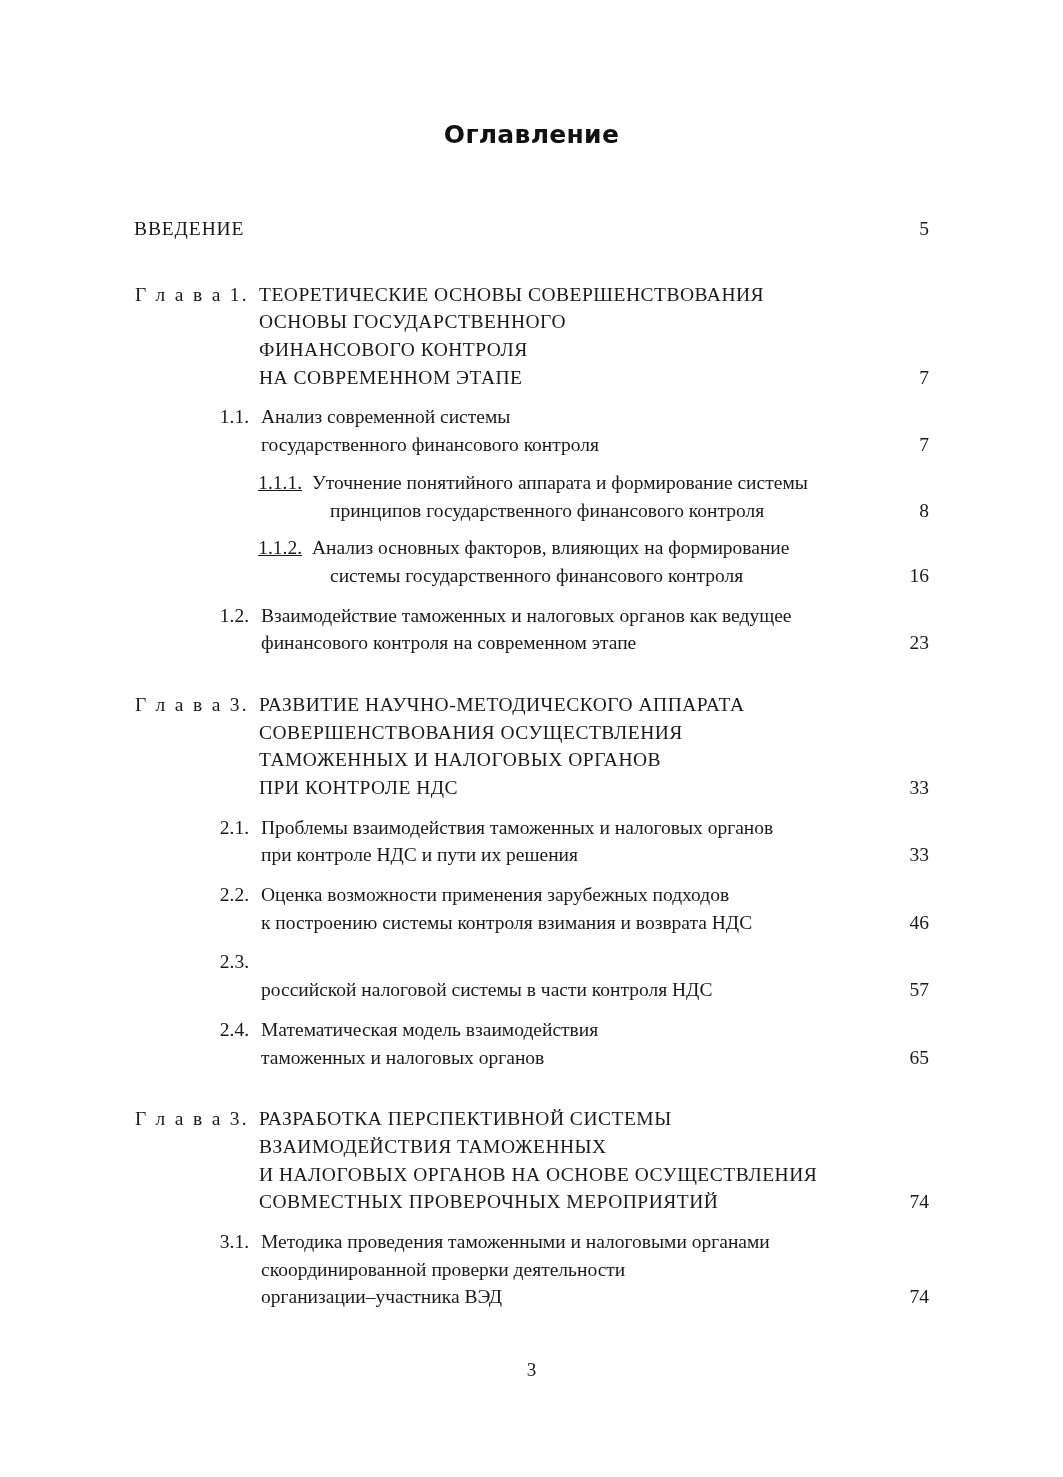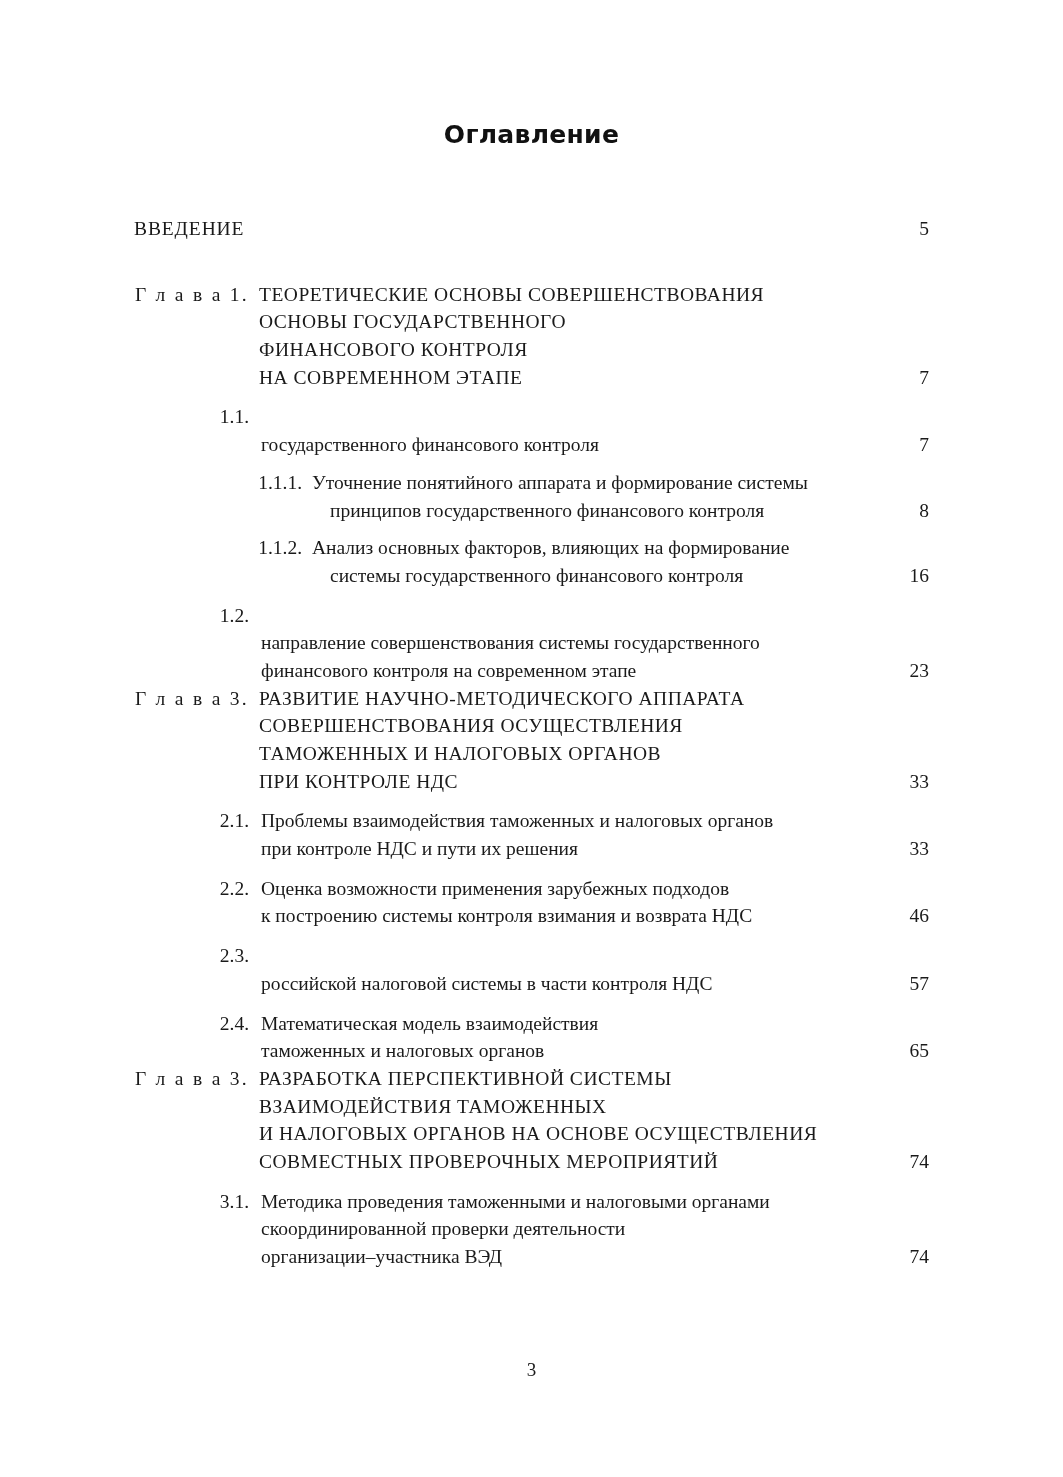--- a/index.html
+++ b/index.html
@@ -59,20 +59,21 @@
   }
   
   .intro {
     margin-bottom: 38px;
   }
   .intro .txt {
     letter-spacing: 0.9px;
   }
   
   .chapter {
+    margin-top: 34px;
   }
   .chapter .lbl {
     flex: 0 0 115px;
     letter-spacing: 2.3px;
     padding-right: 10px;
   }
   .chapter .txt {
     letter-spacing: 0.5px;
   }
   
@@ -83,20 +84,21 @@
     flex: 0 0 115px;
     padding-right: 12px;
   }
   
   .subsec {
     margin-top: 10px;
   }
   .subsec .lbl {
     flex: 0 0 168px;
     padding-right: 10px;
+    text-decoration: underline;
   }
   .indent-sub {
     padding-left: 18px;
   }
   .page-number {
     position: absolute;
     left: 0;
     right: 0;
     bottom: 96px;
     text-align: center;
@@ -137,20 +139,21 @@
       <div class="row">
         <div class="lbl" style="flex:0 0 115px;"></div>
         <div class="txt">НА СОВРЕМЕННОМ ЭТАПЕ</div>
         <div class="pg">7</div>
       </div>
     </div>
 
     <div class="sec">
       <div class="row">
         <div class="lbl">1.1.</div>
+        <div class="txt">Анализ современной системы</div>
         <div class="pg"></div>
       </div>
       <div class="row">
         <div class="lbl"></div>
         <div class="txt">государственного финансового контроля</div>
         <div class="pg">7</div>
       </div>
     </div>
 
     <div class="subsec">
@@ -175,25 +178,21 @@
       <div class="row">
         <div class="lbl"></div>
         <div class="txt indent-sub">системы государственного финансового контроля</div>
         <div class="pg">16</div>
       </div>
     </div>
 
     <div class="sec">
       <div class="row">
         <div class="lbl">1.2.</div>
-        <div class="pg"></div>
-      </div>
-      <div class="row">
-        <div class="lbl"></div>
-        <div class="txt">направление совершенствования системы государственного</div>
+        <div class="txt">Взаимодействие таможенных и налоговых органов как ведущее</div>
         <div class="pg"></div>
       </div>
       <div class="row">
         <div class="lbl"></div>
         <div class="txt">финансового контроля на современном этапе</div>
         <div class="pg">23</div>
       </div>
     </div>
 
     <div class="chapter">

